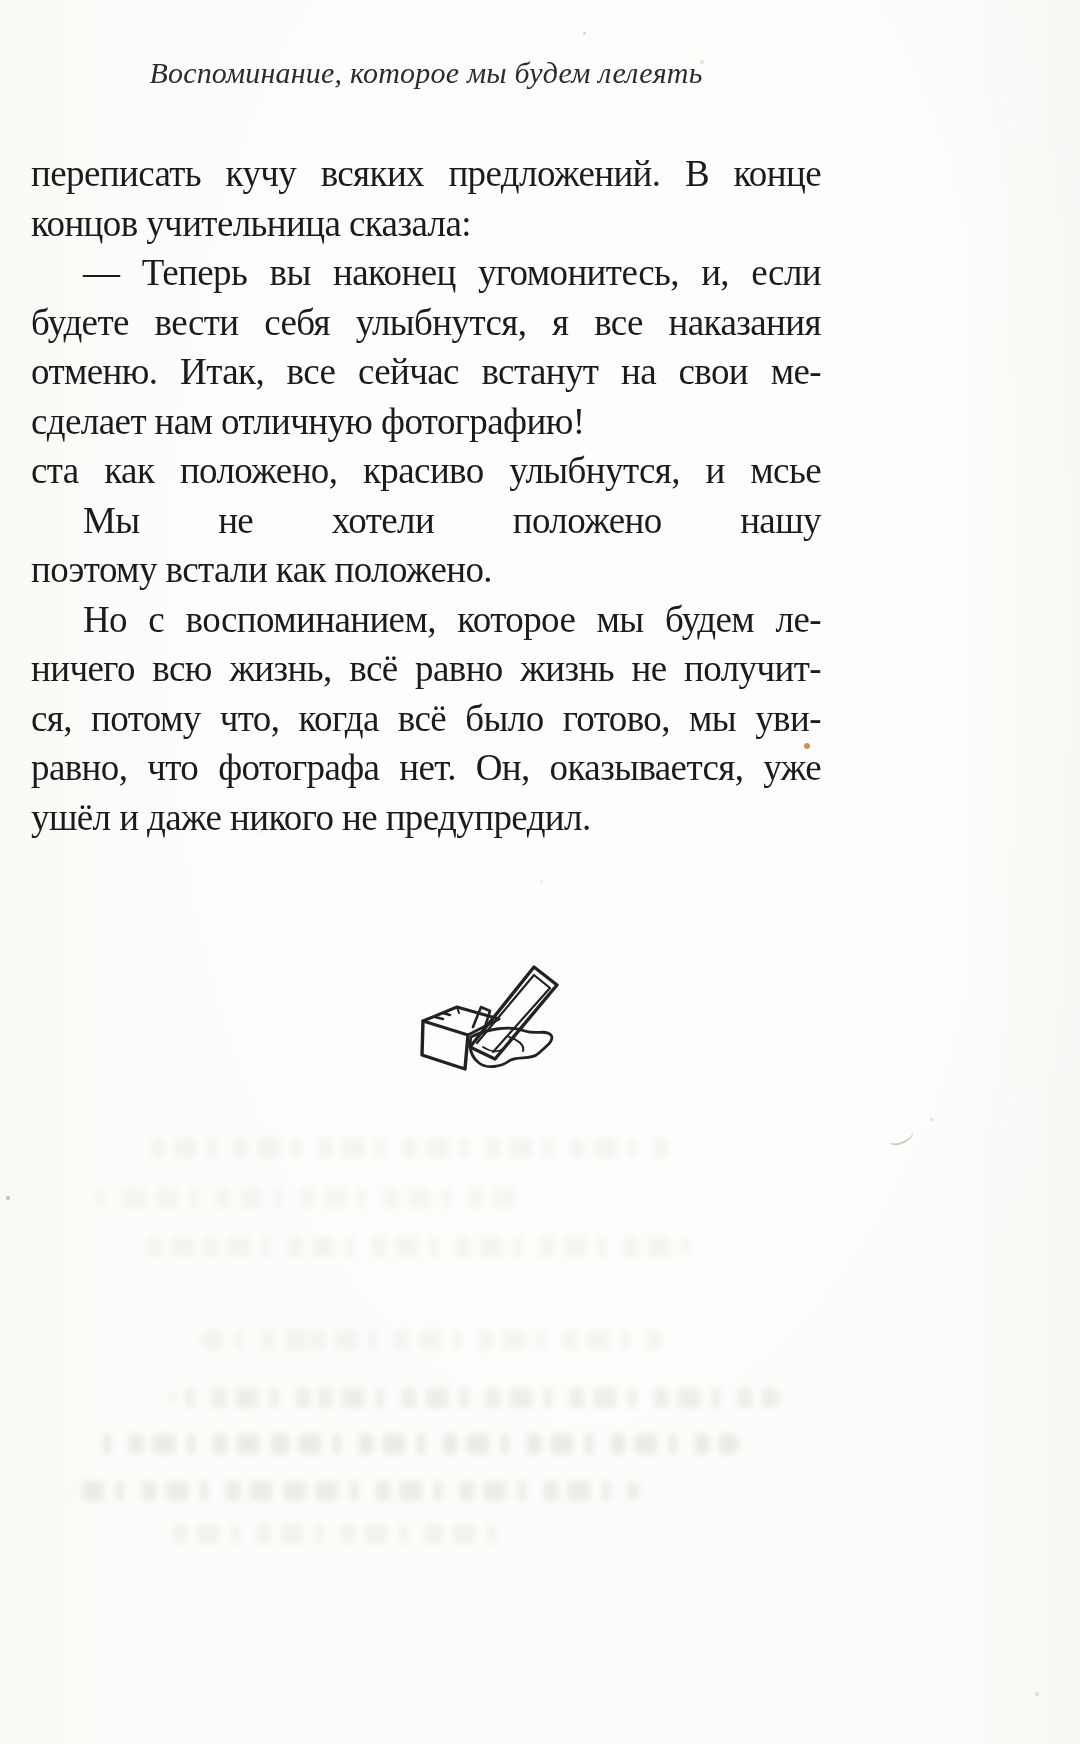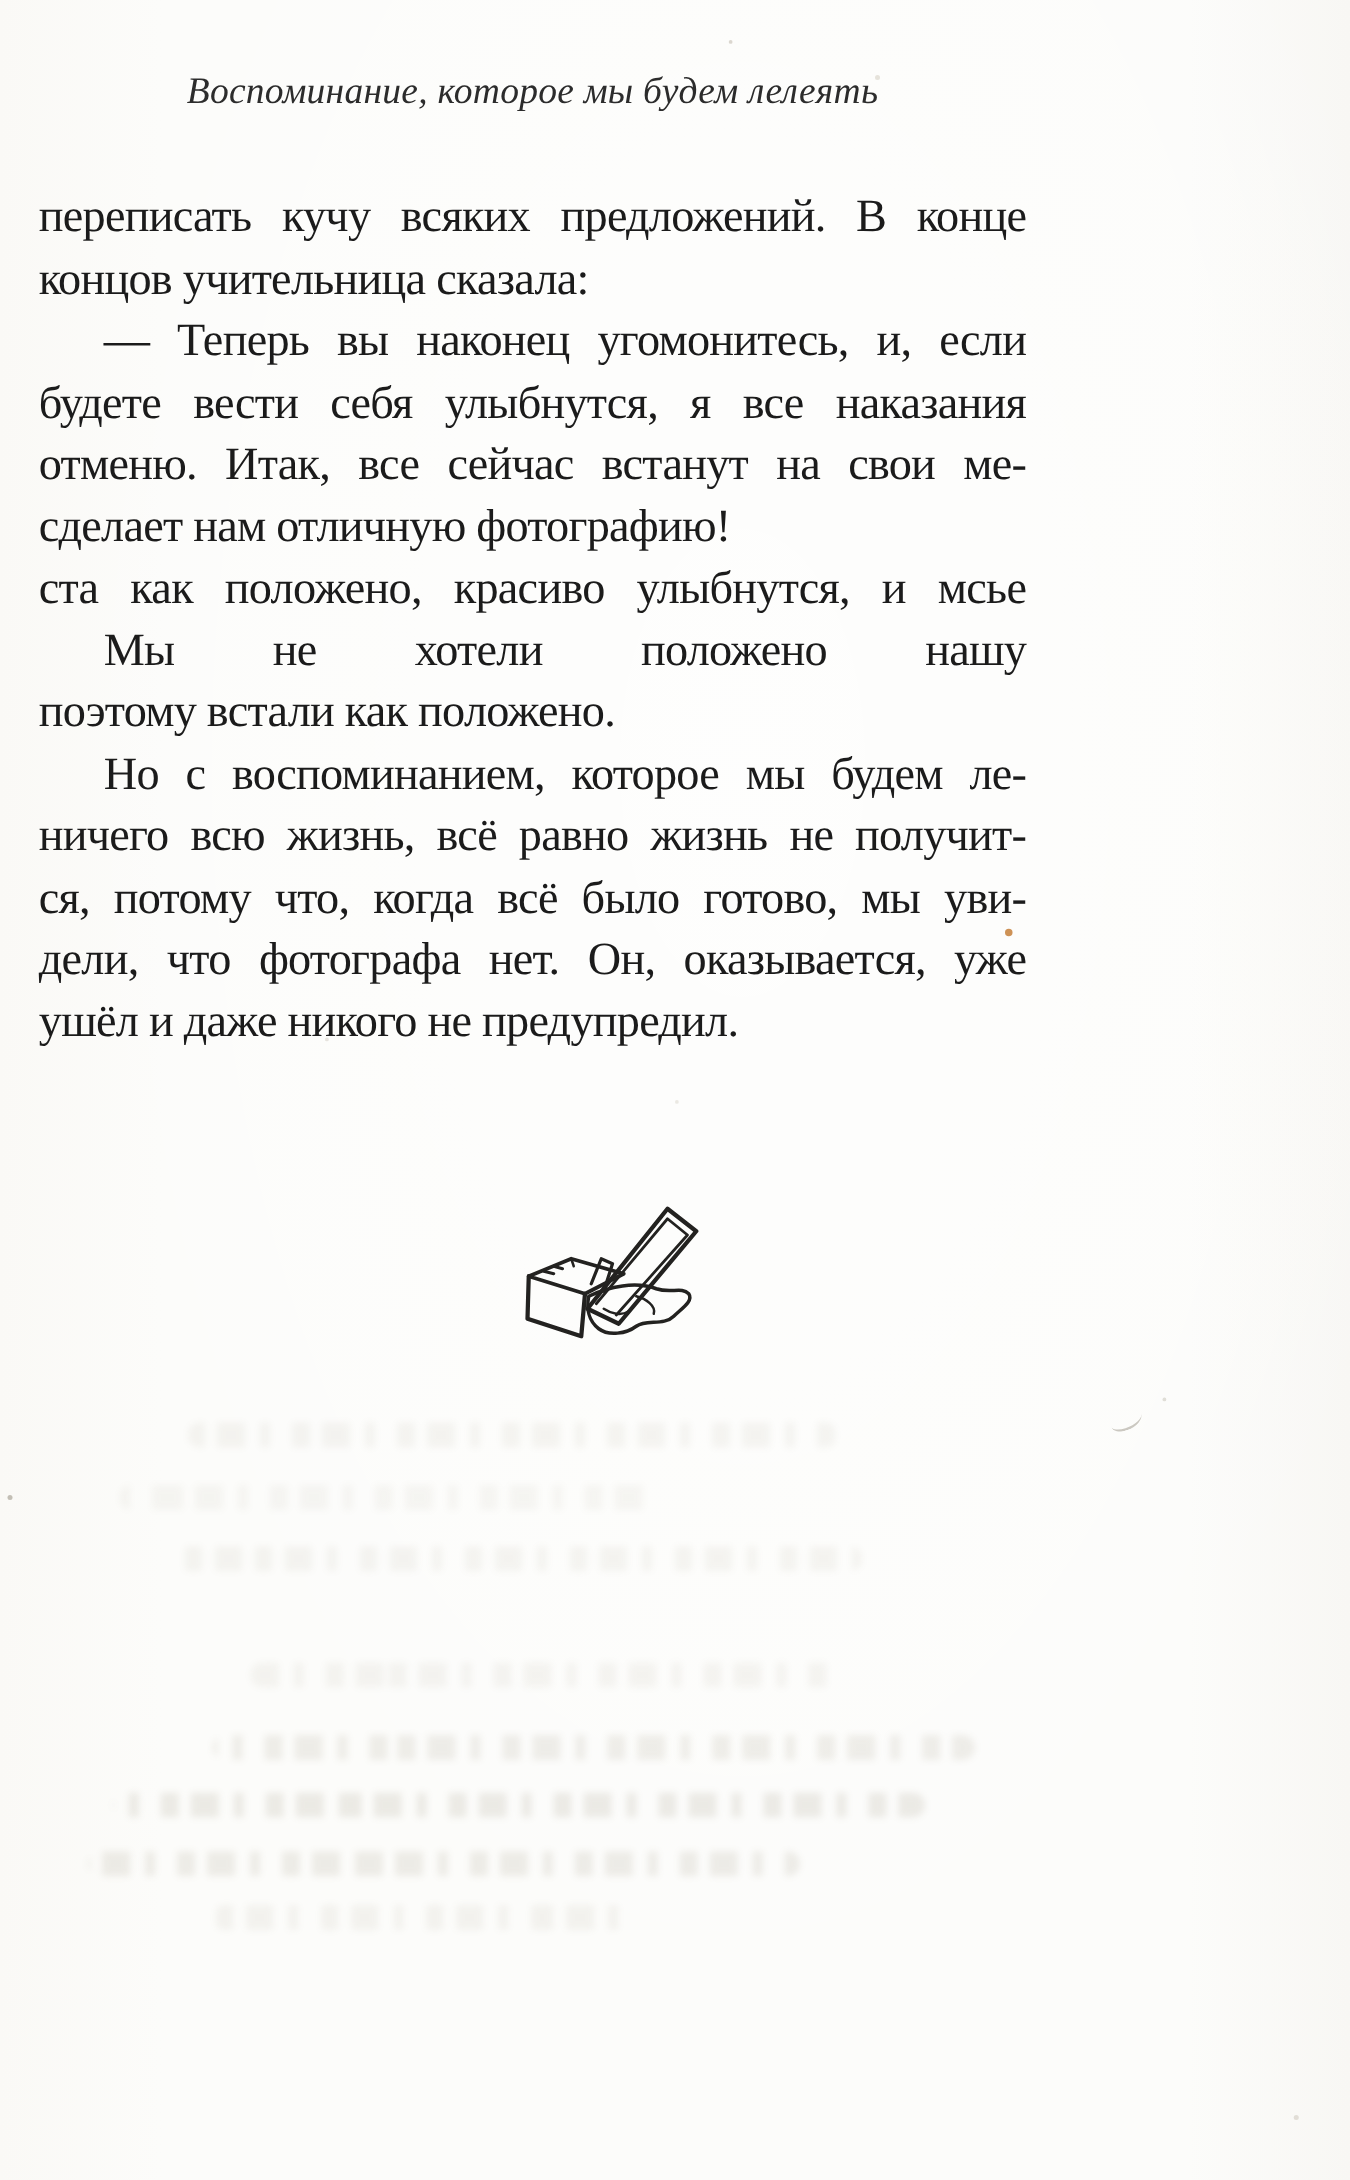--- a/index.html
+++ b/index.html
@@ -163,21 +163,21 @@
         <span>потому</span>
         <span>что,</span>
         <span>когда</span>
         <span>всё</span>
         <span>было</span>
         <span>готово,</span>
         <span>мы</span>
         <span>уви-</span>
       </div>
       <div class="tline j">
-        <span>дели,</span>
+        <span>равно,</span>
         <span>что</span>
         <span>фотографа</span>
         <span>нет.</span>
         <span>Он,</span>
         <span>оказывается,</span>
         <span>уже</span>
       </div>
       <div class="tline">ушёл и даже никого не предупредил.</div>
     </div>
 

